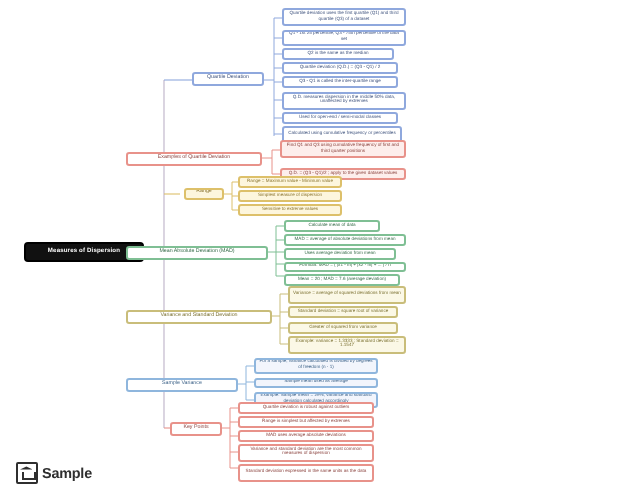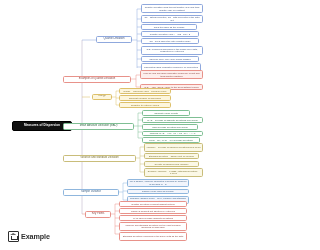--- a/index.html
+++ b/index.html
@@ -179,16 +179,16 @@
 
   <div class="node branch c-red" style="left:85px;top:210.5px;width:26px;height:7px;">Key Points</div>
   <div class="node leaf c-red" style="left:119px;top:201px;width:68px;height:5.5px;">Quartile deviation is robust against outliers</div>
   <div class="node leaf c-red" style="left:119px;top:208px;width:68px;height:5.5px;">Range is simplest but affected by extremes</div>
   <div class="node leaf c-red" style="left:119px;top:215px;width:68px;height:5.5px;">MAD uses average absolute deviations</div>
   <div class="node leaf c-red" style="left:119px;top:222px;width:68px;height:8.5px;">Variance and standard deviation are the most common measures of dispersion</div>
   <div class="node leaf c-red" style="left:119px;top:232px;width:68px;height:8.5px;">Standard deviation expressed in the same units as the data</div>
 
   <div class="logo">
     <span class="logo-mark"></span>
-    <span class="logo-text">Example</span>
+    <span class="logo-text">Sample</span>
   </div>
 
 </div>
 
 </body></html>

